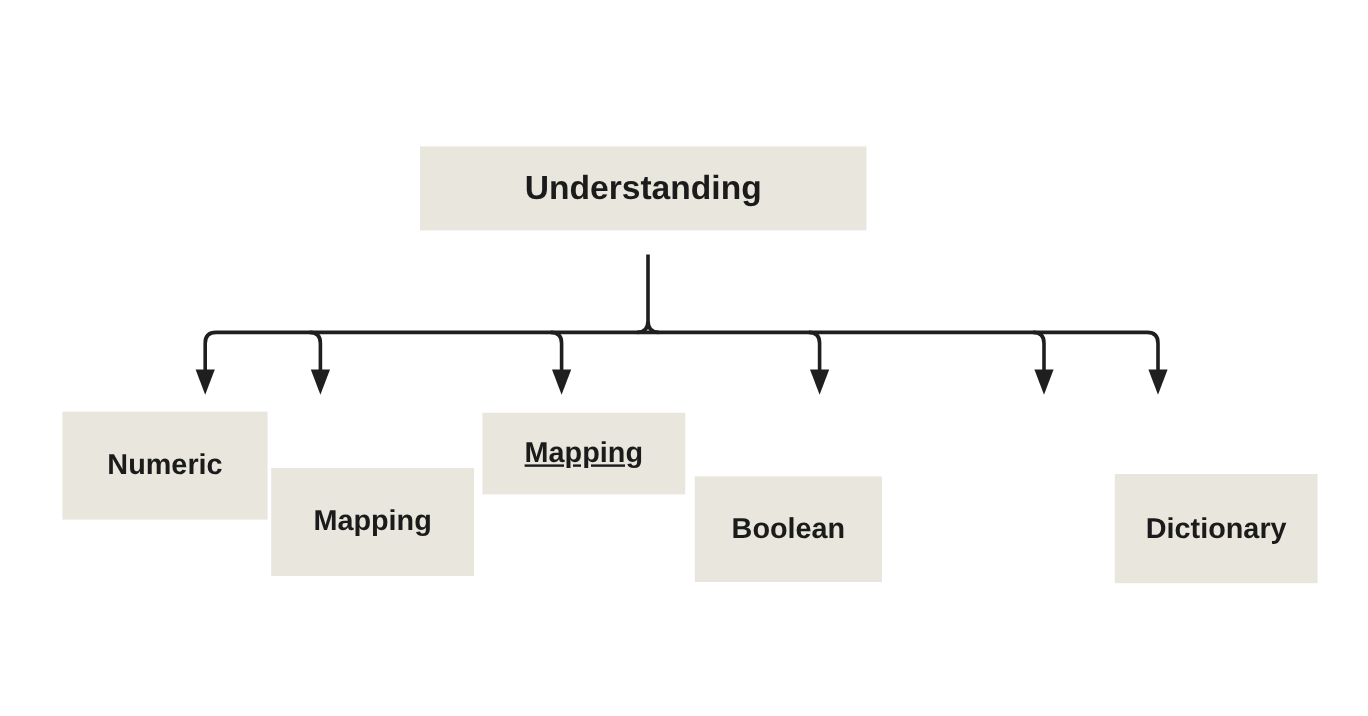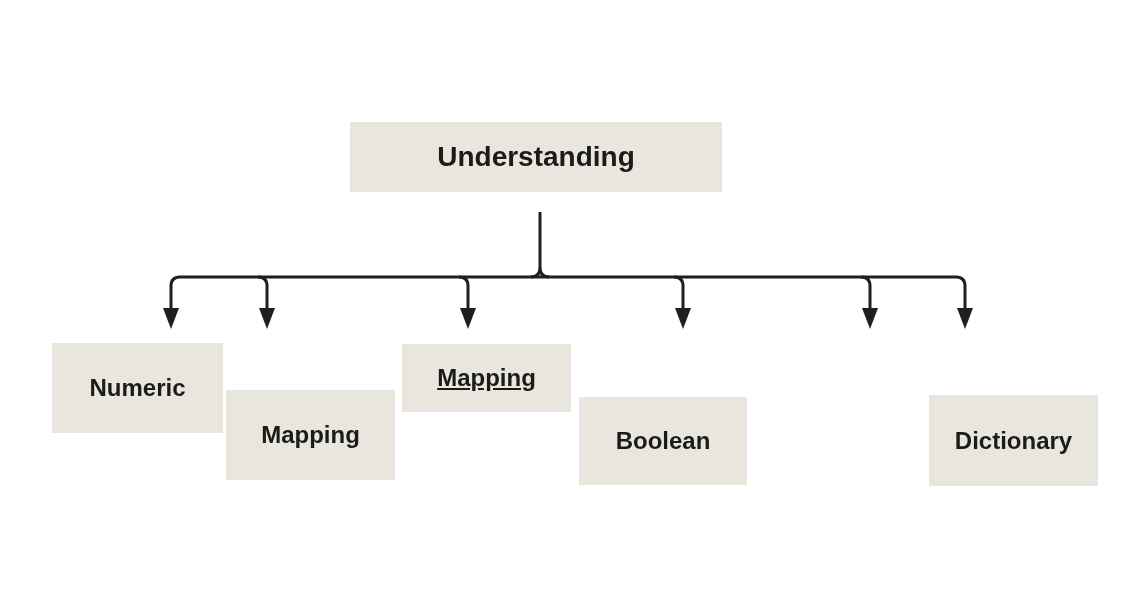--- a/index.html
+++ b/index.html
@@ -34,21 +34,21 @@
     line-height: 36px;
     flex-direction: column;
   }
   .node {
     font-size: 24px;
     align-items: center;
   }
   .node-1 { left: 52px;  top: 343px; width: 171px; height: 90px; }
   .node-2 { left: 226px; top: 390px; width: 169px; height: 90px; }
   .node-3 { left: 402px; top: 344px; width: 169px; height: 68px; text-decoration: underline; }
-  .node-4 { left: 579px; top: 397px; width: 168px; height: 88px; }
+  .node-4 { left: 579px; top: 397px; width: 156px; height: 88px; }
   .node-5 { left: 753px; top: 348px; width: 170px; height: 92px; }
   .node-6 { left: 929px; top: 395px; width: 169px; height: 91px; }
   .connector-svg {
     position: absolute;
     left: 0;
     top: 0;
   }
   .connector-svg path {
     fill: none;
     stroke: var(--line, #1f1f1f);

